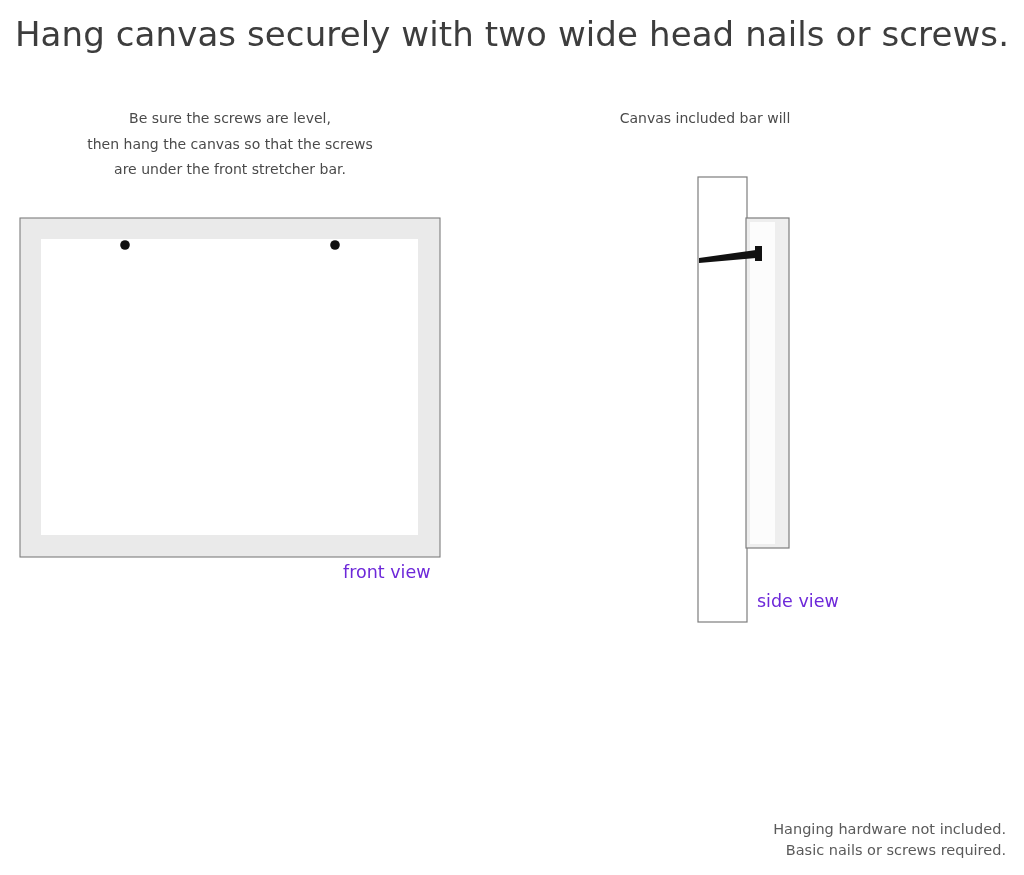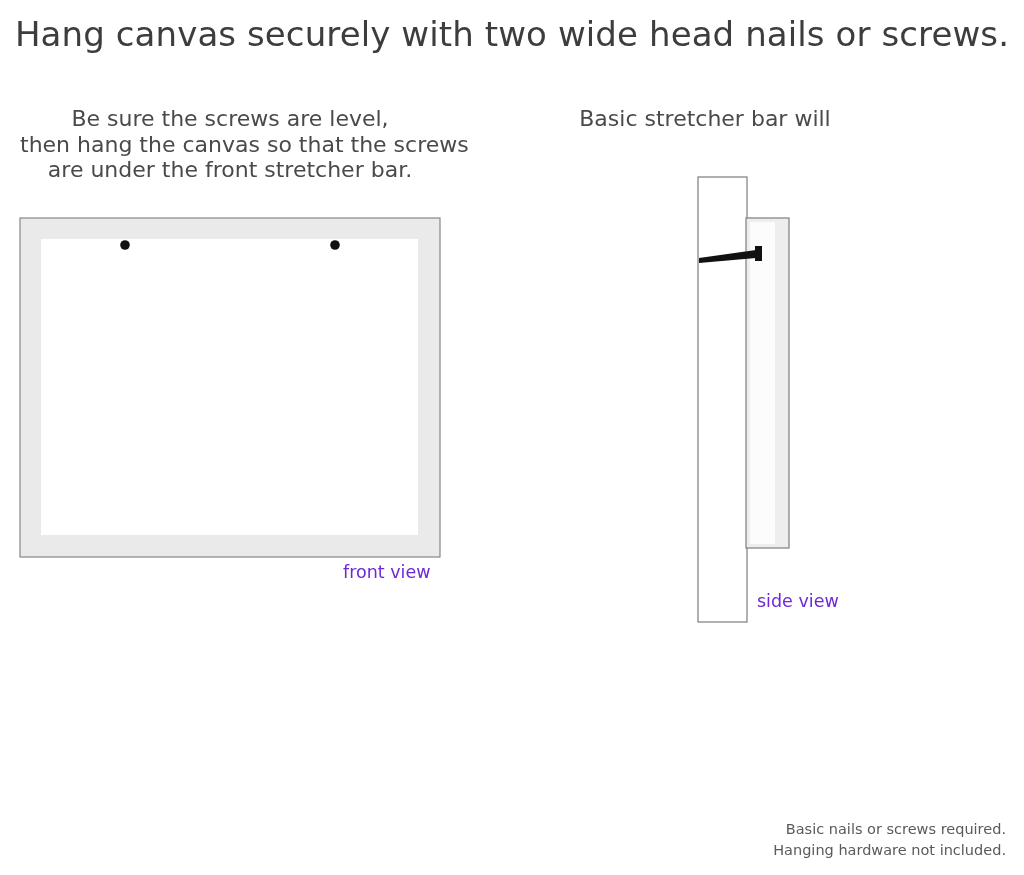--- a/index.html
+++ b/index.html
@@ -32,21 +32,21 @@
     font-size: 34px;
     font-weight: 400;
     letter-spacing: 0.1px;
     color: #3d3d3d;
     white-space: nowrap;
   }
 
   
   .caption {
     position: absolute;
-    font-size: 22px;
+    font-size: 14px;
     line-height: 25.5px;
     color: #4a4a4a;
     text-align: center;
   }
   .caption-left {
     left: 20px;
     top: 106px;
     width: 420px;
   }
   .caption-right {
@@ -92,21 +92,21 @@
 
   <div class="headline">Hang canvas securely with two wide head nails or screws.</div>
 
   <div class="caption caption-left">
     <span class="line">Be sure the screws are level,</span>
     <span class="line">then hang the canvas so that the screws</span>
     <span class="line">are under the front stretcher bar.</span>
   </div>
 
   <div class="caption caption-right">
-    <span class="line">Basic stretcher bar will</span>
+    <span class="line">Canvas included bar will</span>
   </div>
 
   <div class="stage stage-front">
     <svg width="470" height="380" viewBox="0 0 470 380">
 
       <rect id="front-frame-outer" x="20" y="18" width="420" height="339" fill="#eaeaea" stroke="#7d7d7d" stroke-width="1.1"></rect>
 
       <rect id="front-canvas-inner" x="41" y="39" width="377" height="296" fill="#ffffff" stroke="none"></rect>
 
       <circle id="front-screw-left" cx="125" cy="45" r="4.8" fill="#111111"></circle>
@@ -125,17 +125,17 @@
       <rect id="side-stretcher-inner" x="90" y="62" width="25" height="322" fill="#fcfcfc" stroke="none"></rect>
 
       <polygon id="side-screw-shaft" points="39,98 96,90 96,98 39,103" fill="#111111"></polygon>
       <rect id="side-screw-head" x="95" y="86" width="7" height="15" fill="#111111"></rect>
     </svg>
   </div>
 
   <div class="view-label label-side">side view</div>
 
   <div class="footer">
+    <span class="line">Hanging hardware not included.</span>
     <span class="line">Basic nails or screws required.</span>
-    <span class="line">Hanging hardware not included.</span>
   </div>
 
 </div>
 
 </body></html>

